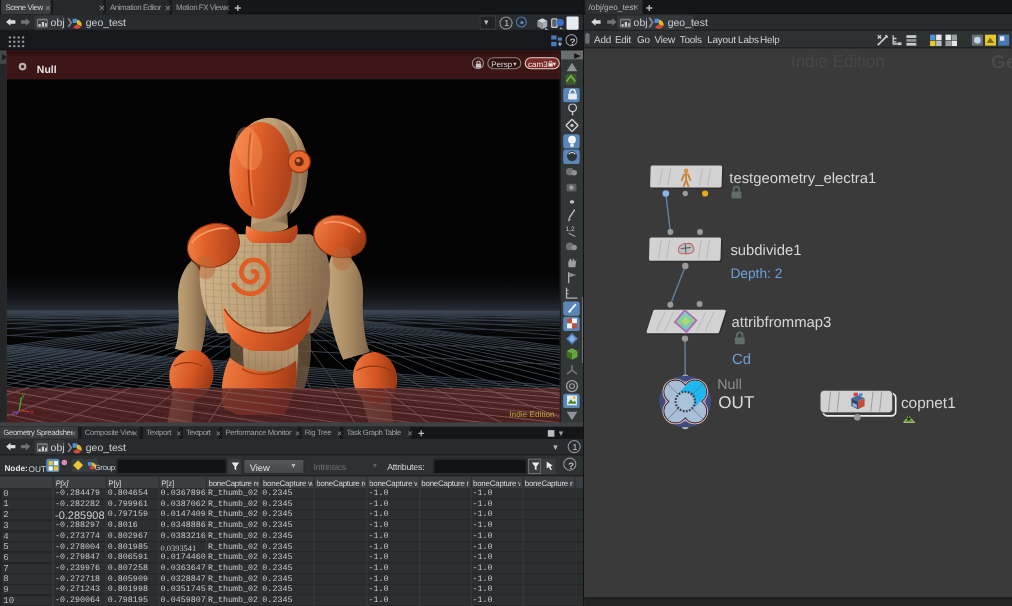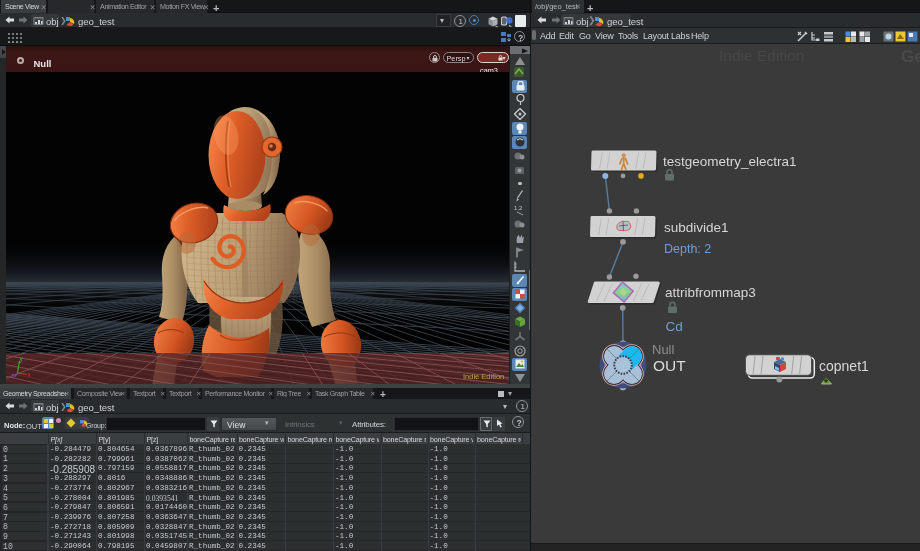--- a/index.html
+++ b/index.html
@@ -101,21 +101,21 @@
       <div class="abs" style="left:33.5px;top:12px;font-size:9.5px;font-weight:bold;color:#e8e4e4;">Null</div>
       <div class="abs" style="left:429px;top:6px;width:11px;height:11px;border:1px solid #9b8f8f;border-radius:50%;"></div>
       <svg class="abs" style="left:432px;top:8.5px;" width="6" height="7">
         <rect x="0.5" y="2.8" width="5" height="3.8" rx="0.8" fill="#cfc6c6"></rect>
         <path d="M1.5 2.8 v-0.8 a1.5 1.5 0 0 1 3 0 v0.8" stroke="#cfc6c6" stroke-width="1" fill="none"></path>
       </svg>
       <div class="abs" style="left:443px;top:6px;width:31px;height:11px;background:#2e1212;border:1px solid #8e8181;border-radius:6px;"></div>
       <div class="abs" style="left:446.5px;top:8px;font-size:7.3px;color:#ddd8d8;">Persp</div>
       <div class="abs" style="left:466.5px;top:8px;font-size:6px;color:#ccc5c5;">▾</div>
       <div class="abs" style="left:477px;top:6px;width:32px;height:11px;background:#7c2a26;border:1px solid #e0d4d2;border-radius:6px;"></div>
-      <div class="abs" style="left:480px;top:8px;font-size:7.3px;color:#f3eceb;margin-top:12px;">cam3</div>
+      <div class="abs" style="left:480px;top:8px;font-size:7.3px;color:#f3eceb;">cam3</div>
       <svg class="abs" style="left:497.5px;top:9px;" width="5" height="6">
         <rect x="0.5" y="2.5" width="4" height="3" fill="#e8dedd"></rect>
         <path d="M1.3 2.5 v-0.8 a1.2 1.2 0 0 1 2.4 0 v0.8" stroke="#e8dedd" stroke-width="0.9" fill="none"></path>
       </svg>
       <div class="abs" style="left:502.5px;top:8px;font-size:6px;color:#e8dedd;">▾</div>
       <svg class="abs" style="left:6px;top:26px;" width="503" height="313" viewBox="0 7 503 313">
         <rect x="0" y="0" width="503" height="320" fill="#030303"></rect>
         <defs>
           <linearGradient id="haze" x1="0" y1="0" x2="0" y2="1">
             <stop offset="0" stop-color="#0a0c0e" stop-opacity="0"></stop>
@@ -699,21 +699,21 @@
         </div>
         <div class="abs" style="left:0;top:19.4px;width:530px;height:9.7px;border-bottom:1px solid #252728;">
           <div class="abs" style="left:0;top:0;width:48px;height:9.7px;background:#232526;border-right:1px solid #3a3d3f;"></div>
           <div class="abs" style="left:1.5px;top:0.5px;width:45px;height:8.2px;background:#2d3031;"></div>
           <div class="abs" style="left:3px;top:0.5px;font-size:8.2px;color:#b5b9bc;font-family:'Liberation Mono',monospace;">2</div>
           <div class="abs" style="left:48px;top:0;width:48px;height:9.7px;border-left:1px solid #383b3d;"></div>
           <div class="abs" style="left:50px;top:0.8px;font-size:10px;color:#c6cacd;font-family:Liberation Sans, sans-serif;white-space:nowrap;">-0.285908</div>
           <div class="abs" style="left:96px;top:0;width:48px;height:9.7px;border-left:1px solid #383b3d;"></div>
           <div class="abs" style="left:98px;top:0.8px;font-size:7.6px;color:#c6cacd;font-family:'Liberation Mono',monospace;white-space:nowrap;">0.797159</div>
           <div class="abs" style="left:144px;top:0;width:43px;height:9.7px;border-left:1px solid #383b3d;"></div>
-          <div class="abs" style="left:146px;top:0.8px;font-size:7.6px;color:#c6cacd;font-family:'Liberation Mono',monospace;white-space:nowrap;">0.0558817</div>
+          <div class="abs" style="left:146px;top:0.8px;font-size:7.6px;color:#c6cacd;font-family:'Liberation Mono',monospace;white-space:nowrap;">0.0147409</div>
           <div class="abs" style="left:187px;top:0;width:49.5px;height:9.7px;border-left:1px solid #383b3d;"></div>
           <div class="abs" style="left:189px;top:0.8px;font-size:7.6px;color:#c6cacd;font-family:'Liberation Mono',monospace;white-space:nowrap;">R_thumb_02</div>
           <div class="abs" style="left:236.5px;top:0;width:48.5px;height:9.7px;border-left:1px solid #383b3d;"></div>
           <div class="abs" style="left:238.5px;top:0.8px;font-size:7.6px;color:#c6cacd;font-family:'Liberation Mono',monospace;white-space:nowrap;">0.2345</div>
           <div class="abs" style="left:285px;top:0;width:48px;height:9.7px;border-left:1px solid #383b3d;"></div>
           <div class="abs" style="left:333px;top:0;width:47.5px;height:9.7px;border-left:1px solid #383b3d;"></div>
           <div class="abs" style="left:335px;top:0.8px;font-size:7.6px;color:#c6cacd;font-family:'Liberation Mono',monospace;white-space:nowrap;">-1.0</div>
           <div class="abs" style="left:380.5px;top:0;width:47.0px;height:9.7px;border-left:1px solid #383b3d;"></div>
           <div class="abs" style="left:427.5px;top:0;width:47.0px;height:9.7px;border-left:1px solid #383b3d;"></div>
           <div class="abs" style="left:429.5px;top:0.8px;font-size:7.6px;color:#c6cacd;font-family:'Liberation Mono',monospace;white-space:nowrap;">-1.0</div>

